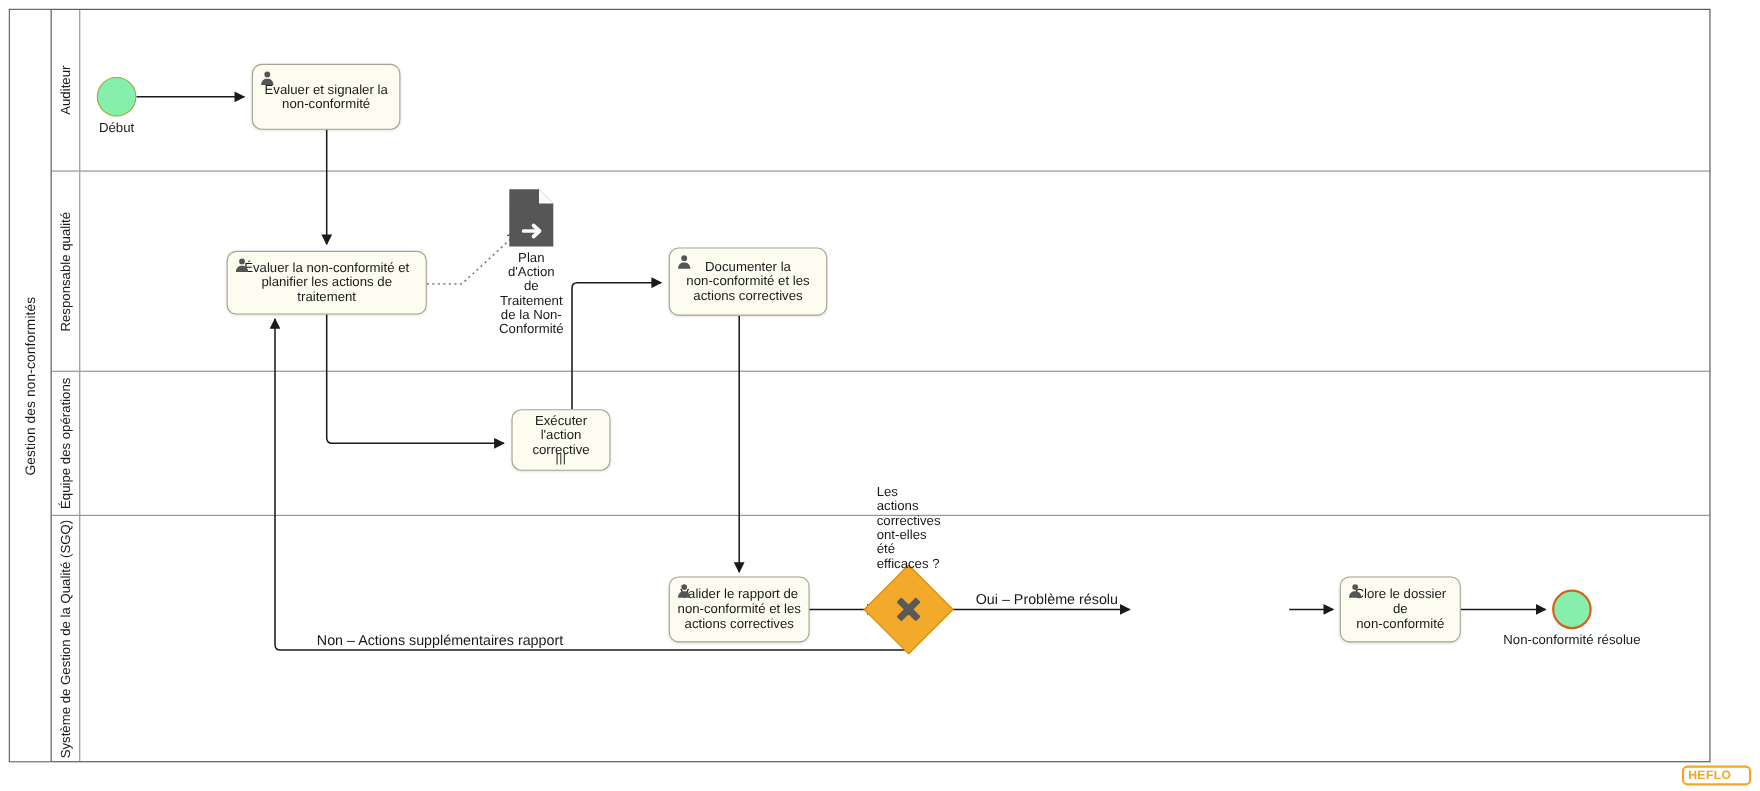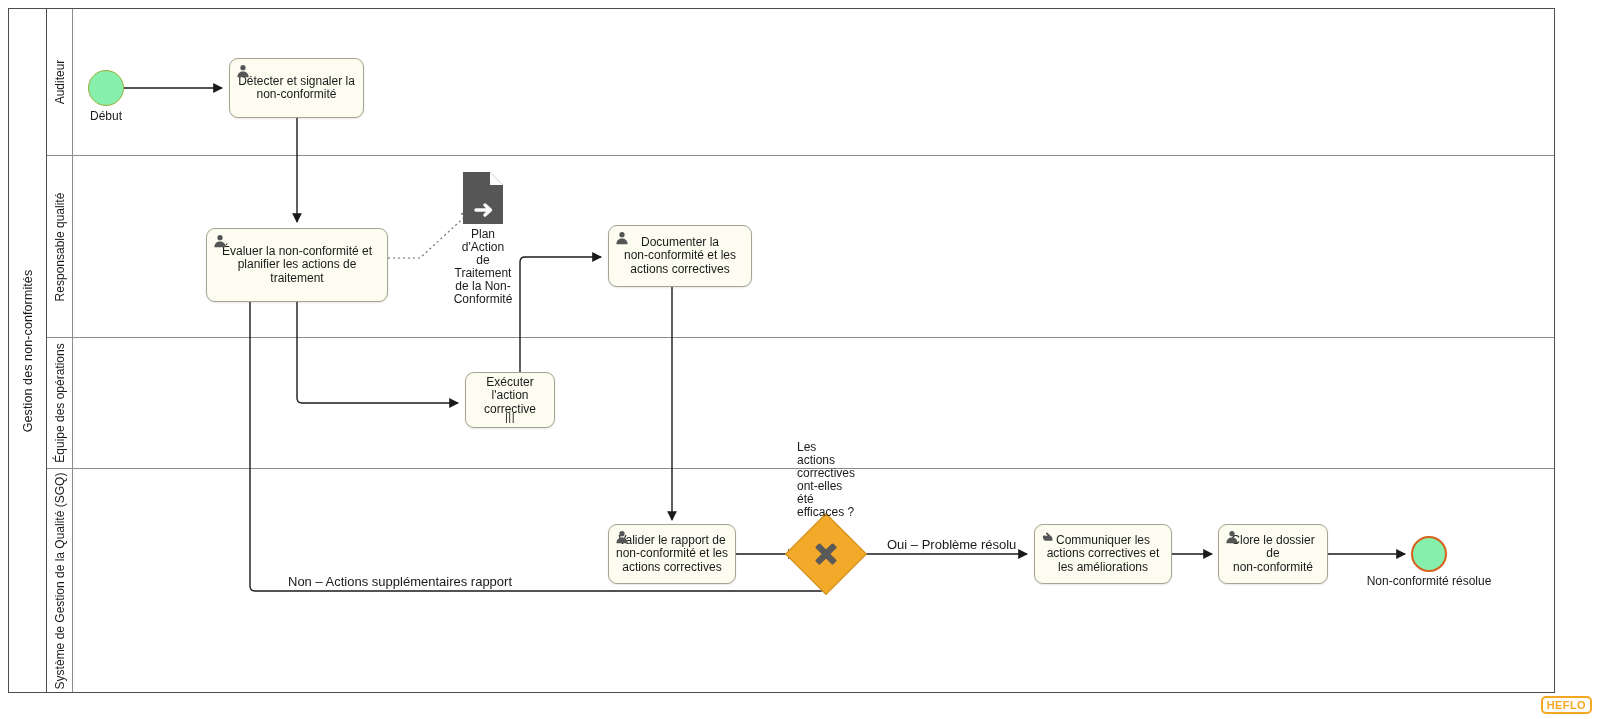--- a/index.html
+++ b/index.html
@@ -203,21 +203,21 @@
     white-space: nowrap;
   }
 
   
   .heflo {
     position: absolute;
     right: 8px;
     bottom: 5px;
     border: 2px solid #f5a623;
     border-radius: 5px;
-    padding: 1px 4px 0 4px;
+    padding: 1px 16px 0 4px;
     font-size: 11px;
     font-weight: bold;
     letter-spacing: .4px;
     color: #f5a623;
     background: #ffffff;
     line-height: 13px;
   }
 </style>
 </head>
 <body>
@@ -295,25 +295,25 @@
     <span class="event-label">Non-conformité résolue</span>
   </div>
 
   <div class="node task" style="left:229px; top:58px; width:135px; height:60px;">
     <span class="task-icon">
       <svg viewBox="0 0 16 16">
           <circle cx="8" cy="4.2" r="3" fill="currentColor"></circle>
           <path d="M1.6 15.2 C1.6 10.6 4.6 8.6 8 8.6 C11.4 8.6 14.4 10.6 14.4 15.2 Z" fill="currentColor"></path>
         </svg>
     </span>
-    <span class="task-label">Détecter et signaler la
+    <span class="task-label">Évaluer et signaler la
 non-conformité</span>
   </div>
 
-  <div class="node task" style="left:206px; top:228px; width:182px; height:74px;">
+  <div class="node task" style="left:206px; top:228px; width:182px; height:58px;">
     <span class="task-icon">
       <svg viewBox="0 0 16 16">
           <circle cx="8" cy="4.2" r="3" fill="currentColor"></circle>
           <path d="M1.6 15.2 C1.6 10.6 4.6 8.6 8 8.6 C11.4 8.6 14.4 10.6 14.4 15.2 Z" fill="currentColor"></path>
         </svg>
     </span>
     <span class="task-label">Évaluer la non-conformité et
 planifier les actions de
 traitement</span>
   </div>
@@ -342,30 +342,20 @@
       <svg viewBox="0 0 16 16">
           <circle cx="8" cy="4.2" r="3" fill="currentColor"></circle>
           <path d="M1.6 15.2 C1.6 10.6 4.6 8.6 8 8.6 C11.4 8.6 14.4 10.6 14.4 15.2 Z" fill="currentColor"></path>
         </svg>
     </span>
     <span class="task-label">Valider le rapport de
 non-conformité et les
 actions correctives</span>
   </div>
 
-  <div class="node task" style="left:1034px; top:524px; width:138px; height:60px;">
-    <span class="task-icon">
-      <svg viewBox="0 0 16 16">
-          <path d="M2 7.8 C2 6.6 3 6.1 4.2 6.3 L7.6 6.9 L5.8 4.2 C5.2 3.2 6.4 2.3 7.3 3.1 L11.6 7.0 C12.6 7.9 13 8.7 13 9.9 L13 12.4 L5.6 12.4 C4.2 12.4 3.4 11.6 2.8 10.6 Z" fill="currentColor"></path>
-        </svg>
-    </span>
-    <span class="task-label">Communiquer les
-actions correctives et
-les améliorations</span>
-  </div>
 
   <div class="node task" style="left:1218px; top:524px; width:110px; height:60px;">
     <span class="task-icon">
       <svg viewBox="0 0 16 16">
           <circle cx="8" cy="4.2" r="3" fill="currentColor"></circle>
           <path d="M1.6 15.2 C1.6 10.6 4.6 8.6 8 8.6 C11.4 8.6 14.4 10.6 14.4 15.2 Z" fill="currentColor"></path>
         </svg>
     </span>
     <span class="task-label">Clore le dossier
 de

